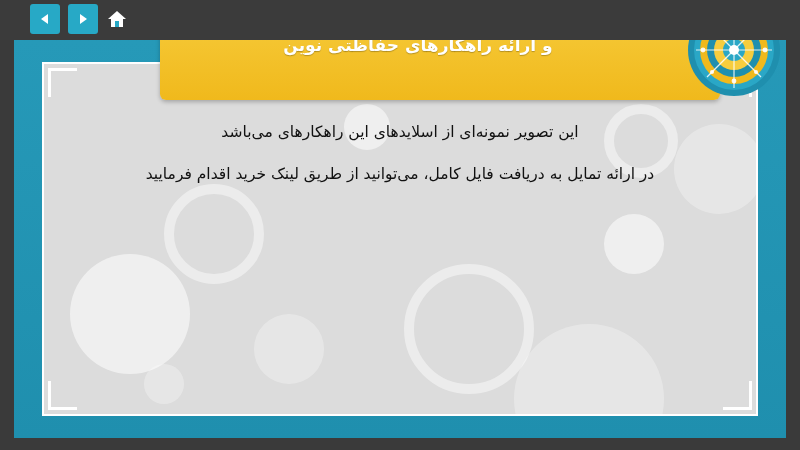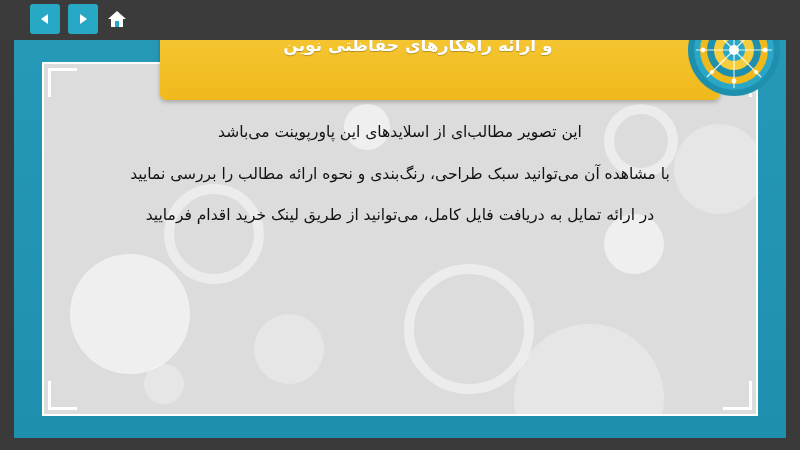--- a/index.html
+++ b/index.html
@@ -182,22 +182,21 @@
       <div class="bokeh dim" style="left:100px; top:300px; width:40px; height:40px;"></div>
 
       <div class="corner tl"></div>
       <div class="corner tr"></div>
       <div class="corner bl"></div>
       <div class="corner br"></div>
     </div>
   </div>
 
   <div id="body-text">
-    <p>این تصویر مطالب‌ای از اسلایدهای این پاورپوینت می‌باشد</p>
-    <p>با مشاهده آن می‌توانید سبک طراحی، رنگ‌بندی و نحوه ارائه مطالب را بررسی نمایید</p>
+    <p>این تصویر نمونه‌ای از اسلایدهای این راهکارهای می‌باشد</p>
     <p>در ارائه تمایل به دریافت فایل کامل، می‌توانید از طریق لینک خرید اقدام فرمایید</p>
   </div>
 
   <div id="title-banner">
     <div id="title-text">شناسایی آسیب‌پذیری‌های امنیتی در زیرساخت‌های ابری و ارائه راهکارهای حفاظتی نوین</div>
   </div>
 
   <div id="medallion">
     <svg width="96" height="96" viewBox="0 0 96 96" aria-hidden="true">
       <circle cx="48" cy="48" r="46" fill="#1f8fae"></circle>

